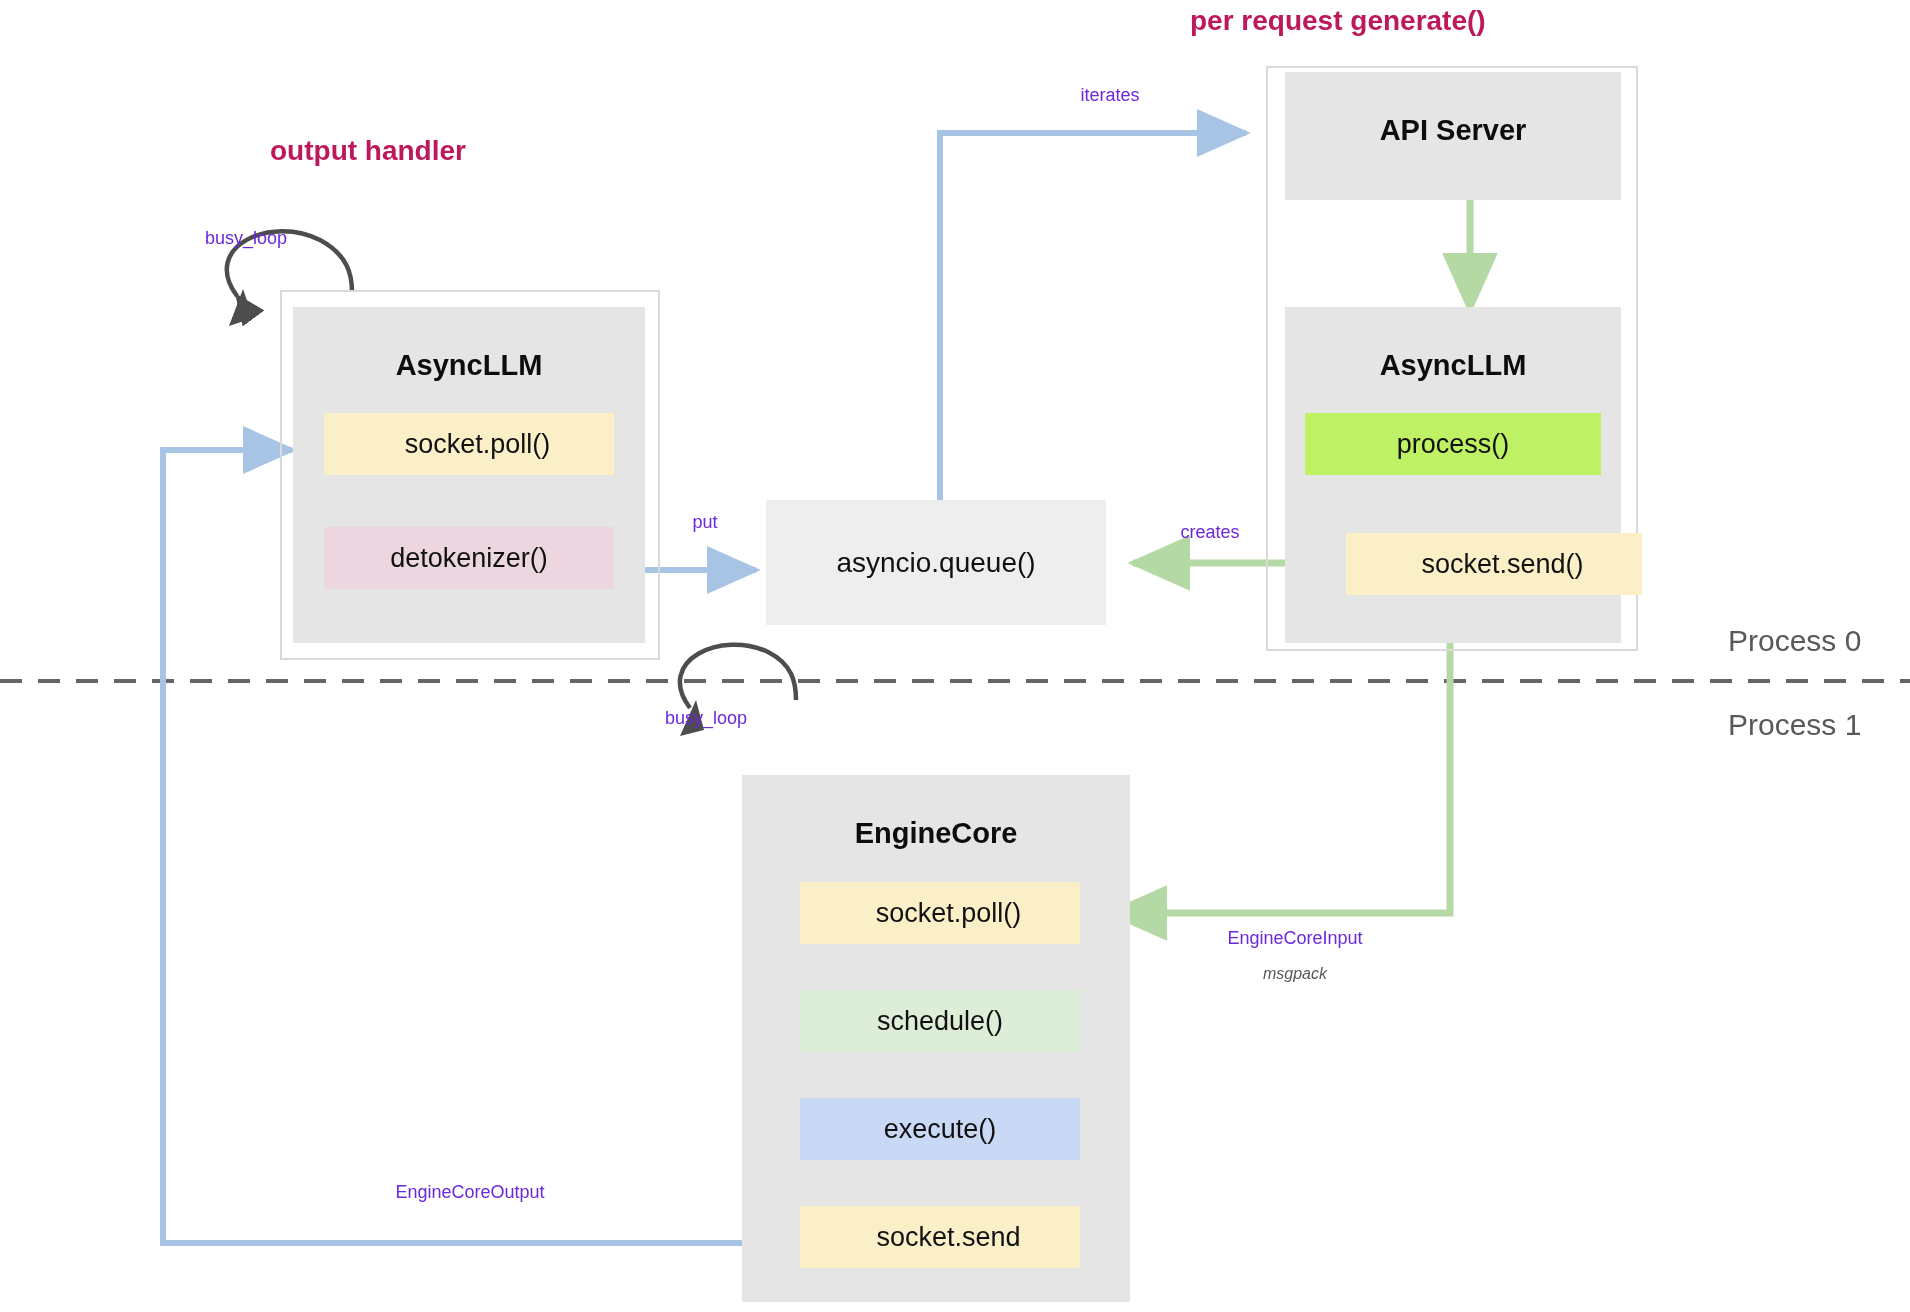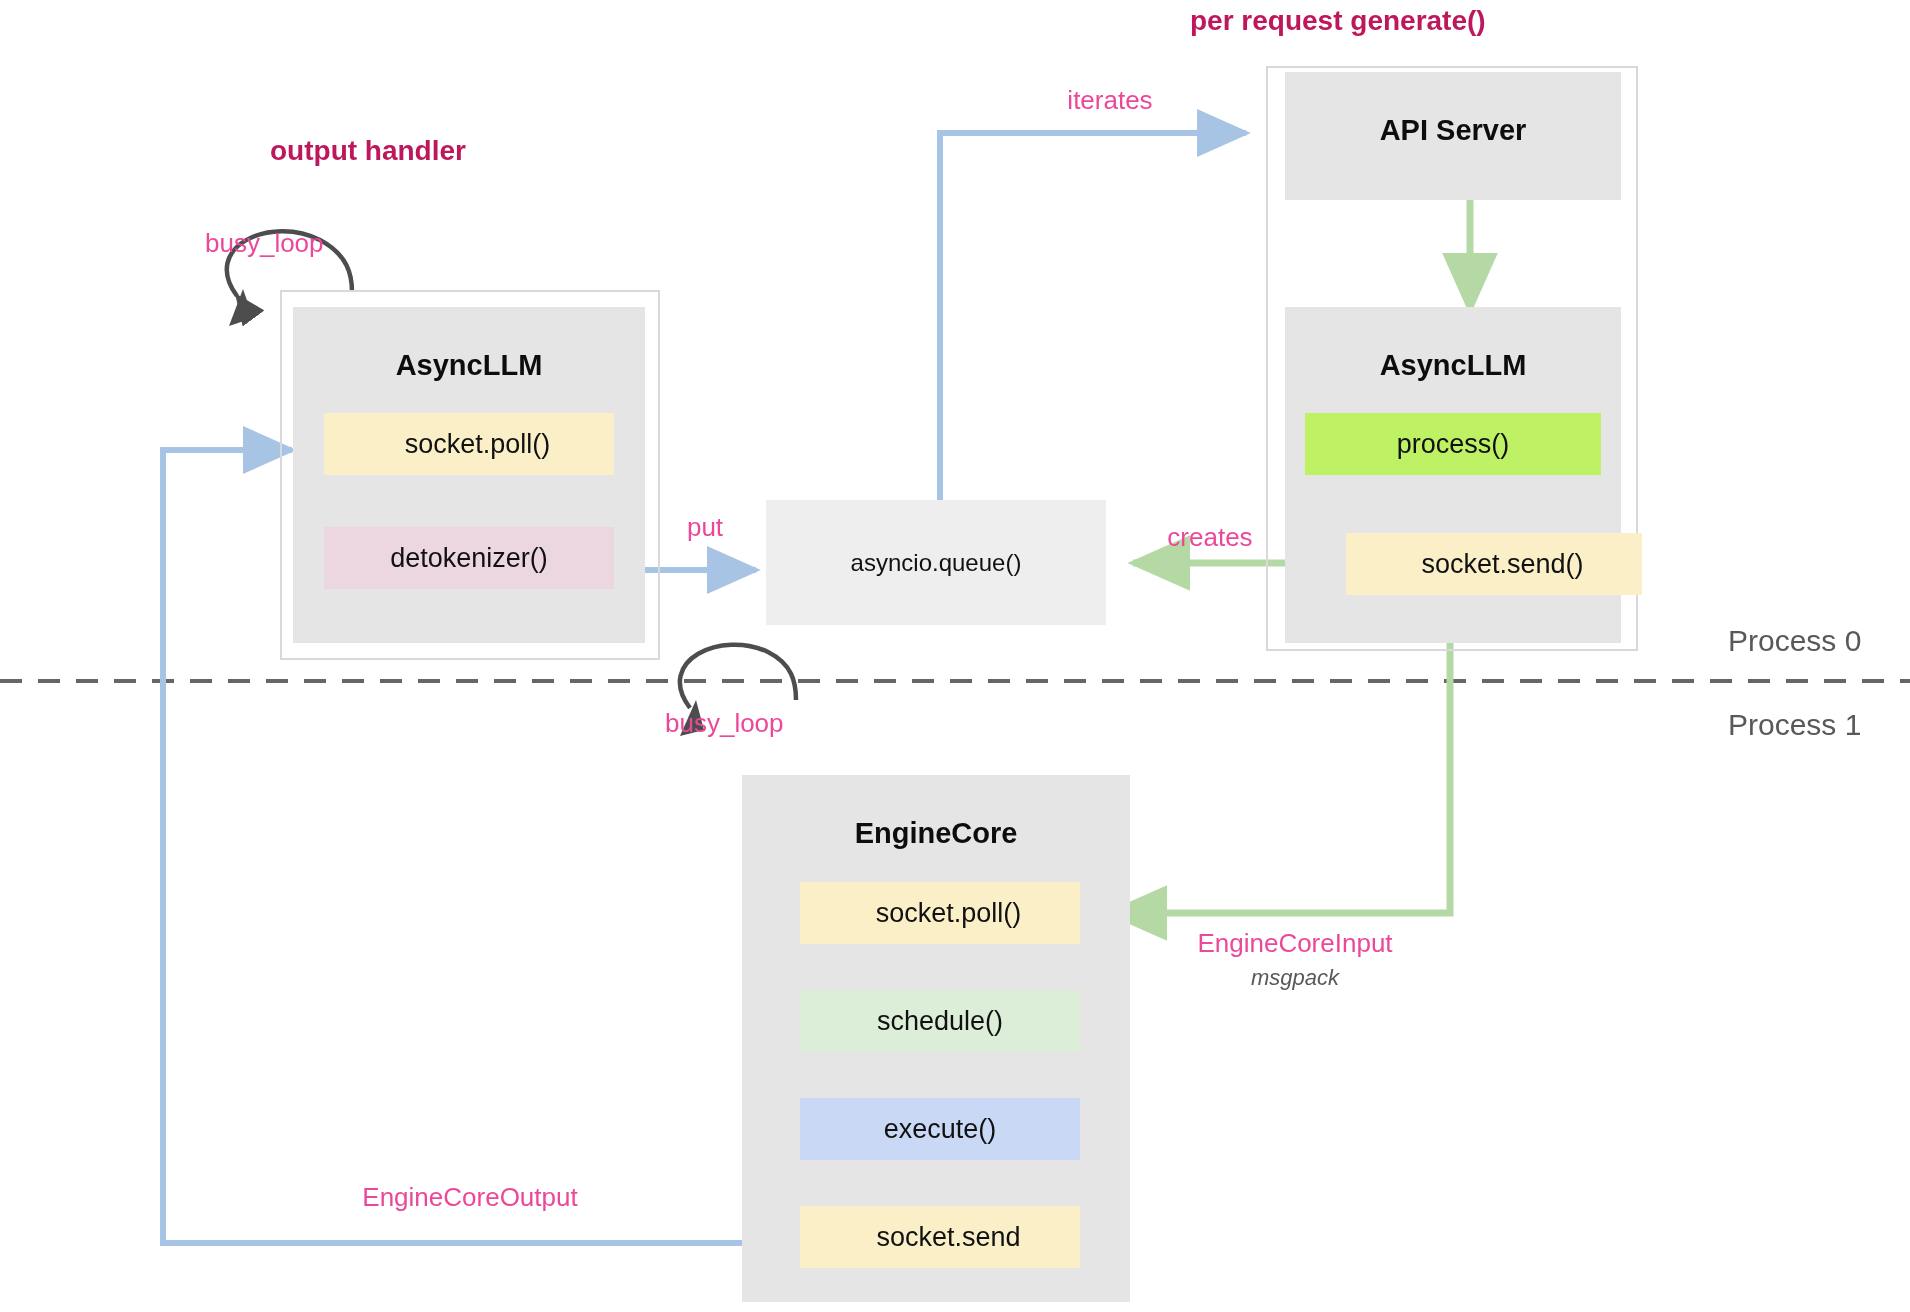--- a/index.html
+++ b/index.html
@@ -60,34 +60,34 @@
   .c-peach  { background: #bef264; }
   .c-green  { background: #dceed8; }
   .c-blue   { background: #c8d8f5; }
 
   
   .nodebox {
     background: #eeeeee;
     display: flex;
     align-items: center;
     justify-content: center;
-    font-size: 24px;
+    font-size: 28px;
     color: #111111;
     white-space: nowrap;
   }
 
   
   .edge-label {
-    font-size: 26px;
-    color: #ec4899;
+    font-size: 18px;
+    color: #6d28d9;
     white-space: nowrap;
     text-align: center;
   }
   .edge-label.small-italic {
-    font-size: 22px;
+    font-size: 16px;
     font-style: italic;
     color: #595959;
   }
   .proc-label {
     font-size: 30px;
     color: #595959;
     white-space: nowrap;
   }
 
   

